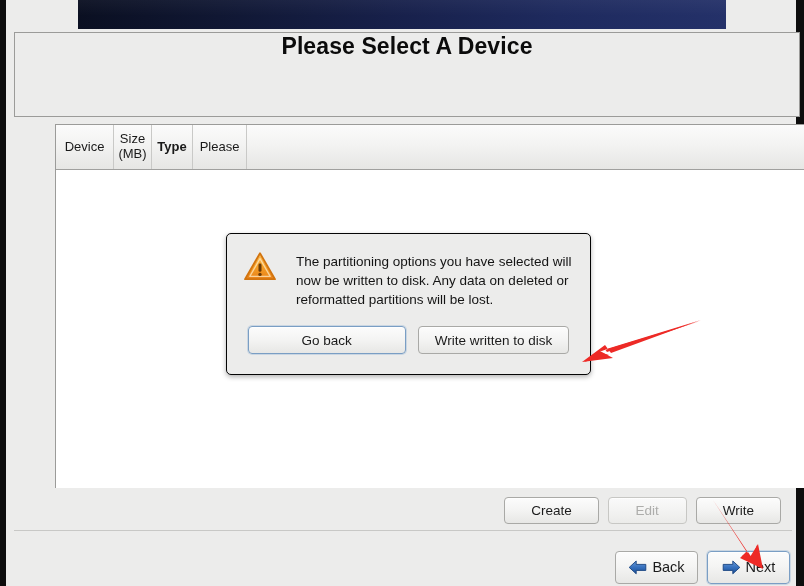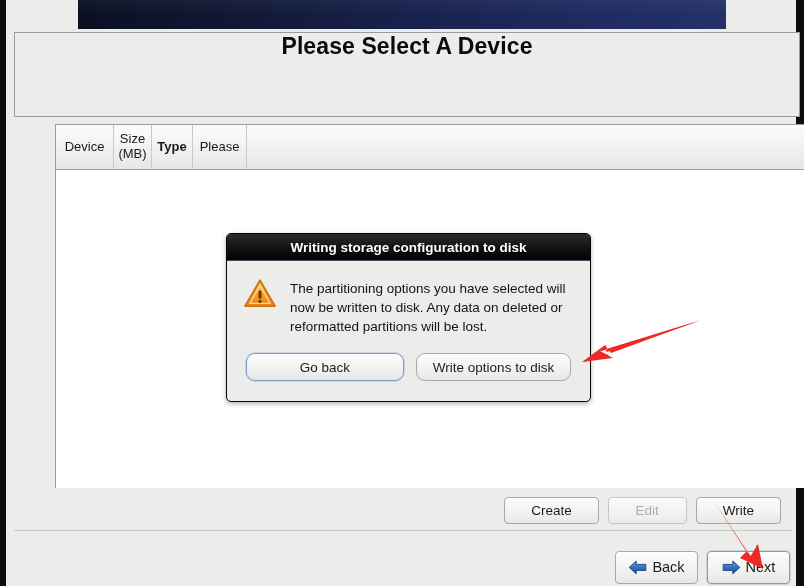--- a/index.html
+++ b/index.html
@@ -193,42 +193,41 @@
     display: flex;
     align-items: center;
     justify-content: center;
     border-bottom: 1px solid #3d4d66;
     text-shadow: 0 1px 1px rgba(0,0,0,0.8);
     user-select: none;
   }
   #dialog-body {
     padding: 17px 16px 0 16px;
     display: flex;
-    gap: 13px;
+    gap: 19px;
     align-items: flex-start;
   }
   #dialog-message {
     font-size: 13.5px;
     color: #141414;
     line-height: 1.42;
     white-space: pre-line;
     padding-top: 1px;
   }
   #dialog-buttons {
     display: flex;
     gap: 12px;
     justify-content: center;
     padding: 17px 16px 20px 16px;
   }
   #dialog-buttons .btn {
     height: 28px;
     min-width: 0;
     padding: 0 16px;
     font-size: 13.5px;
-    border-radius: 9px;
   }
   #go-back-button { width: 158px; }
 
   
   #annotations {
     position: absolute;
     left: 0; top: 0;
     width: 804px; height: 586px;
     pointer-events: none;
   }
@@ -296,21 +295,20 @@
               <stop offset="1" stop-color="#1d4f96"></stop>
             </linearGradient>
           </defs>
           <path d="M10.8 1 L17.8 7.4 L10.8 13.8 L10.8 10.4 L1.2 10.4 L1.2 4.4 L10.8 4.4 Z" fill="url(#blArrowR)" stroke="#16427f" stroke-width="0.9" stroke-linejoin="round"></path>
         </svg>
         <span>Next</span>
       </button>
     </div>
 
     <div id="modal-dialog">
-      <div id="dialog-titlebar">Writing storage configuration to disk</div>
       <div id="dialog-body">
         <svg width="34" height="31" viewBox="0 0 34 31" style="flex:0 0 auto;">
           <defs>
             <linearGradient id="warnGrad" x1="0" y1="0" x2="0" y2="1">
               <stop offset="0" stop-color="#fcc05a"></stop>
               <stop offset="0.5" stop-color="#f5a027"></stop>
               <stop offset="1" stop-color="#e8811a"></stop>
             </linearGradient>
           </defs>
           <path d="M17 2.2 L32 28.2 L2 28.2 Z" fill="url(#warnGrad)" stroke="#d2740f" stroke-width="1.8" stroke-linejoin="round"></path>
@@ -318,21 +316,21 @@
           <rect x="15.5" y="12.6" width="3" height="8.2" rx="1.4" fill="#6b3a06"></rect>
           <circle cx="17" cy="23.4" r="1.7" fill="#6b3a06"></circle>
         </svg>
         <div id="dialog-message">The partitioning options you have selected will now be written to disk.  Any data on deleted or reformatted partitions will be lost.</div>
       </div>
       <div id="dialog-buttons">
         <button class="btn focused" id="go-back-button">
           <span>Go back</span>
         </button>
         <button class="btn" id="write-changes-button">
-          <span>Write options to disk</span>
+          <span>Write written to disk</span>
         </button>
       </div>
     </div>
 
   </div>
 
   <svg id="annotations">
     <g>
       <path d="M700 321 L598 352 L609 355 L584 362 L604 348 L607 352 Z" fill="#ed2a26"></path>
       <path d="M701 320 L600 351 L613 358 L582 362 L605 345 L611 353 Z" fill="#ed2a26"></path>

